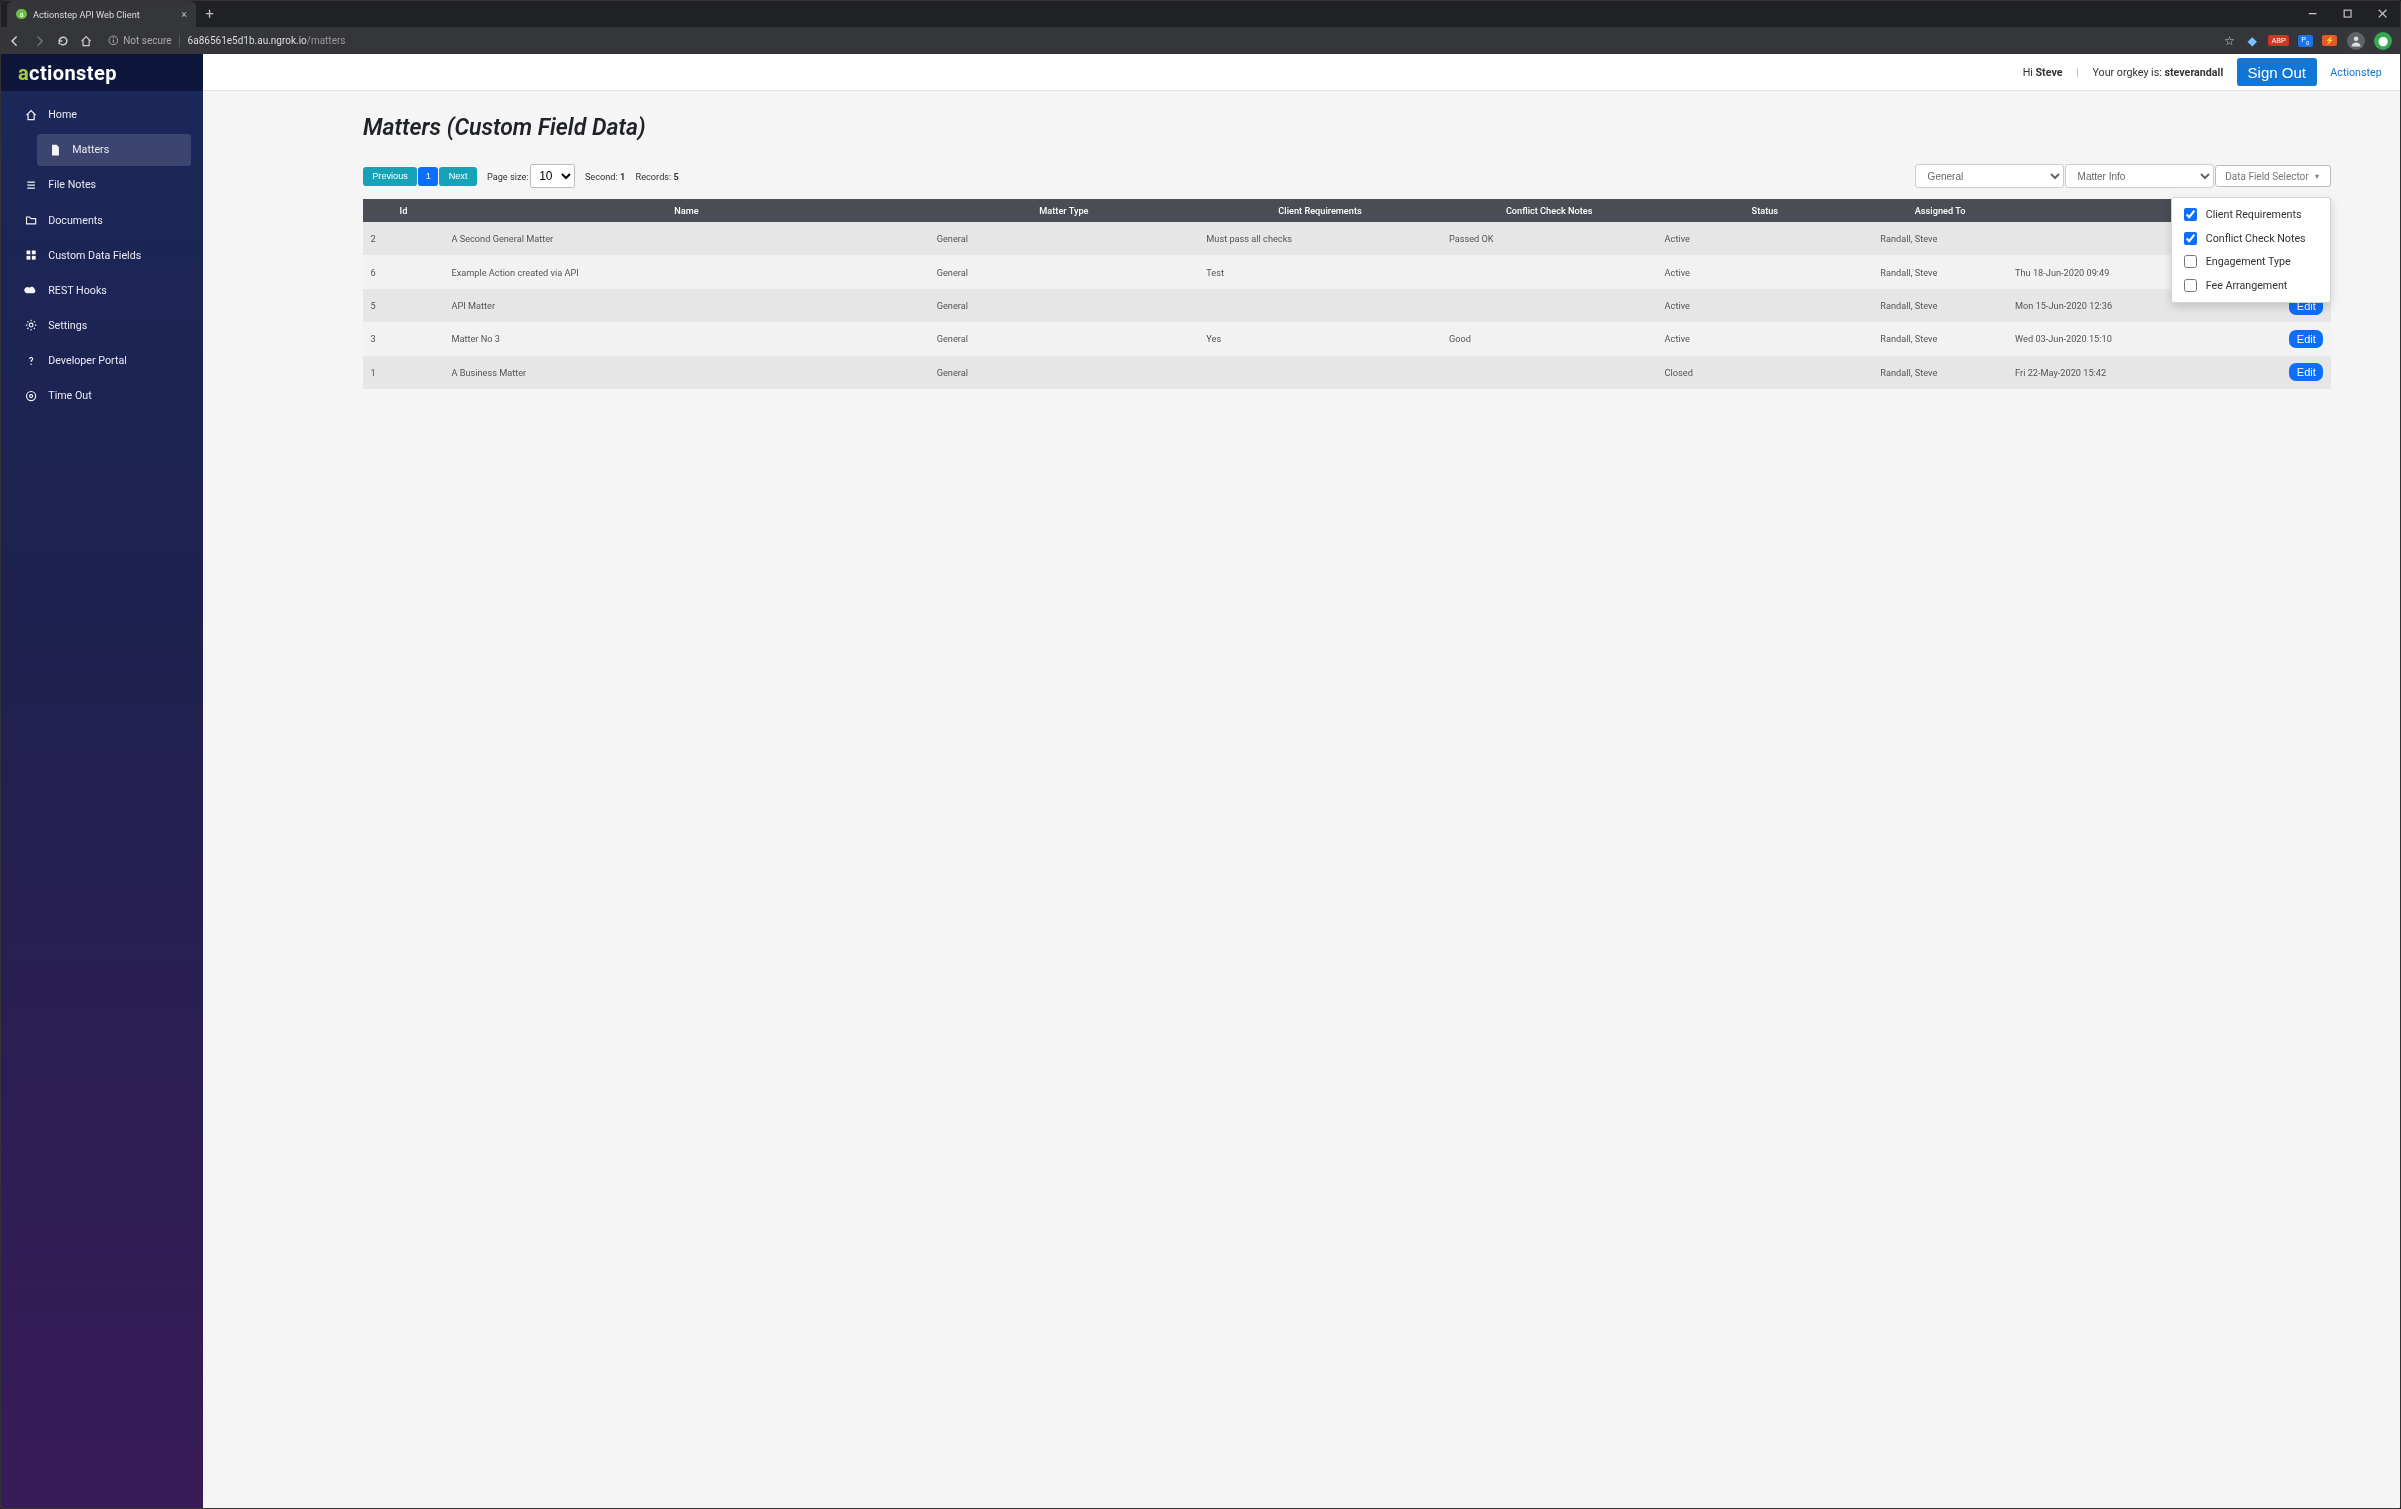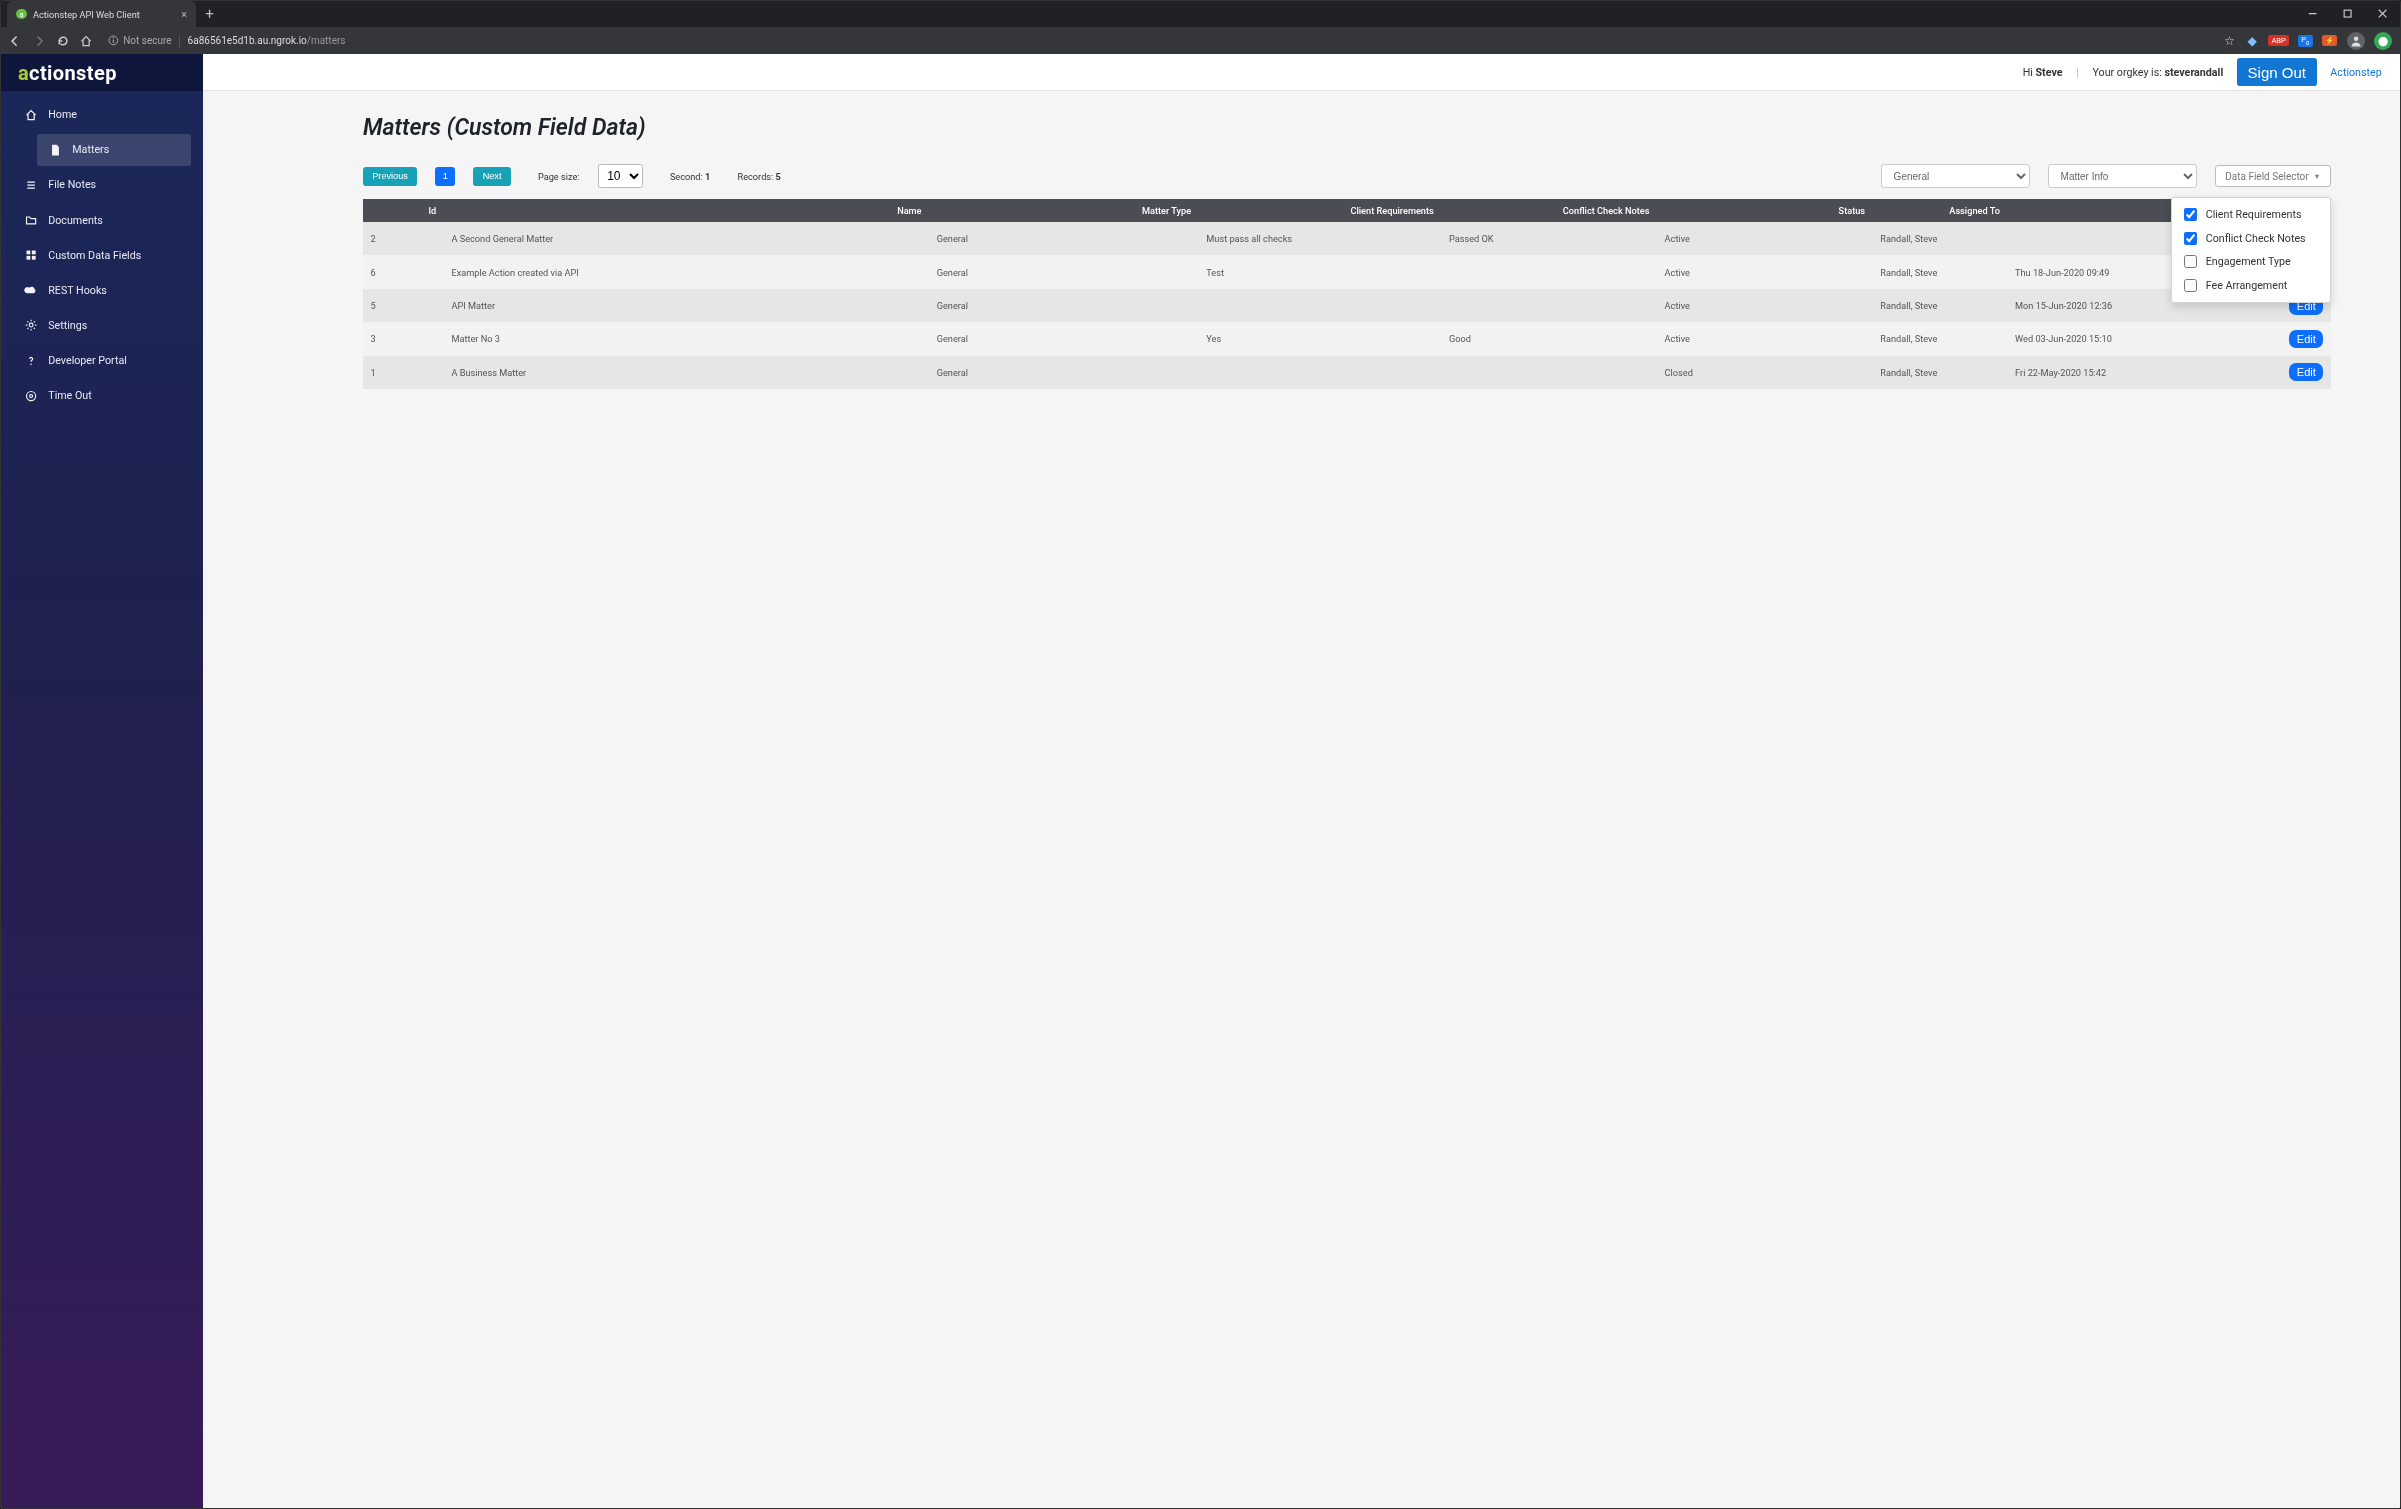--- a/index.html
+++ b/index.html
@@ -45,33 +45,33 @@
 
   .main { flex:1; background:#f5f5f5; position:relative; overflow:auto; }
   .topbar { height:37px; background:#fff; border-bottom:0.8px solid #e3e3e3; display:flex; align-items:center; justify-content:flex-end; padding:0 18.3px; gap:13.7px; font-size:10.7px; color:#333; }
   .topbar .sep { color:#bbb; }
   .topbar .btn-primary { background:#1277d4; color:#fff; border:none; padding:5.3px 10.7px; border-radius:3.1px; font-size:15px; cursor:pointer; }
   .topbar .link { color:#1277d4; text-decoration:none; cursor:pointer; }
 
   .content { padding:23px 69px 30.5px 160px; }
   h1 { font-size:23px; font-weight:600; margin:0 0 23px 0; color:#1f2328;font-style:italic; }
 
-  .controls { display:flex; align-items:center; gap:18px; margin-bottom:10.7px; font-size:9.2px; flex-wrap:wrap; }
+  .controls { display:flex; align-items:center; gap:1px; margin-bottom:10.7px; font-size:9.2px; flex-wrap:wrap; }
   .btn-teal { background:#17a2b8; color:#fff; border:none; padding:4.6px 9.2px; border-radius:3.1px; font-size:9.2px; cursor:pointer; }
   .btn-blue { background:#0d6efd; color:#fff; border:none; padding:4.6px 7.6px; border-radius:3.1px; font-size:9.2px; cursor:pointer; }
   .label { color:#333; font-size:9.2px; margin-left:9.2px; }
   select.small { padding:3.1px 4.6px; font-size:12px; border:0.8px solid #bbb; border-radius:2.3px; background:#fff; }
   .spacer { flex:1; }
   .select-wide { padding:4.6px 7.6px; font-size:10px; border:0.8px solid #ccc; border-radius:3.1px; background:#fff; color:#666; min-width:149px; cursor:pointer; }
   .dropdown-btn { padding:4.6px 9.2px; font-size:10px; border:0.8px solid #bbb; border-radius:3.1px; background:#fff; color:#777; cursor:pointer; display:flex; align-items:center; gap:4.6px; }
   .caret { font-size:7.6px; color:#888; }
 
   .table-wrap { position:relative; }
   table { width:100%; border-collapse:collapse; font-size:9.2px; }
-  thead th { background:#4a4e54; color:#fff; text-align:right; padding:6.1px 7.6px; font-weight:500; font-size:9.2px; }
+  thead th { background:#4a4e54; color:#fff; text-align:center; padding:6.1px 7.6px; font-weight:500; font-size:9.2px; }
   tbody tr:nth-child(odd){ background:#e6e6e6; }
   tbody tr:nth-child(even){ background:#f2f2f2; }
   tbody td { padding:7.6px 7.6px; color:#555; vertical-align:middle; }
   .edit-btn { background:#0d6efd; color:#fff; border:none; padding:3.1px 7.6px; border-radius:7px; font-size:11px; cursor:pointer; }
 
   .dropdown-panel { position:absolute; right:0; top:-1.5px; width:160px; background:#fff; border:0.8px solid #d5d5d5; border-radius:3.1px; box-shadow:0 3.1px 9.2px rgba(0,0,0,0.15); padding:4.6px 7.6px; z-index:50; }
   .dd-item { display:flex; align-items:center; gap:6.1px; padding:2.3px 0; font-size:10.7px; color:#333; cursor:pointer; }
   .dd-item input { accent-color:#0d6efd; cursor:pointer; }
 
   .col-id{width:3%} .col-name{width:18%} .col-mt{width:10%} .col-cr{width:9%} .col-cc{width:8%} .col-st{width:8%} .col-at{width:5%} .col-dt{width:9%} .col-ed{width:3%; text-align:right;}

